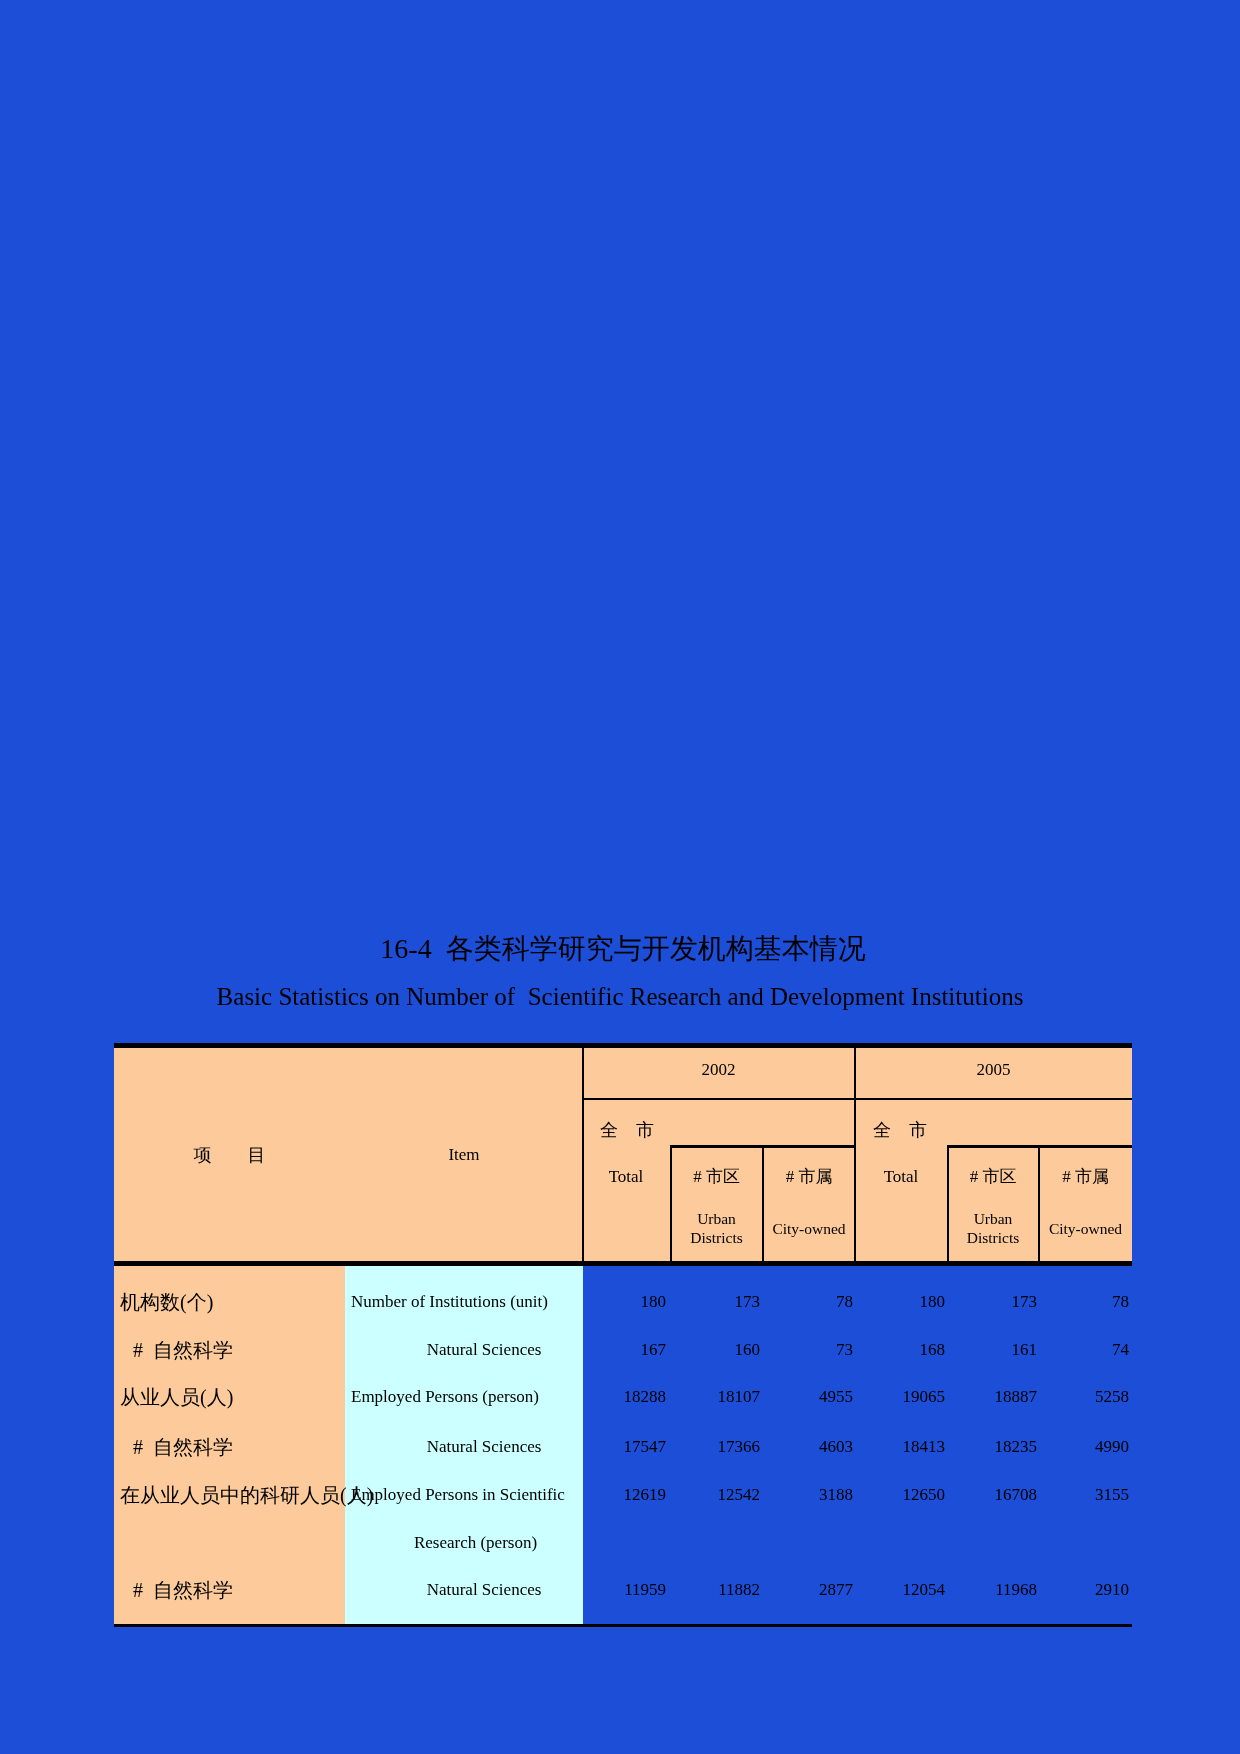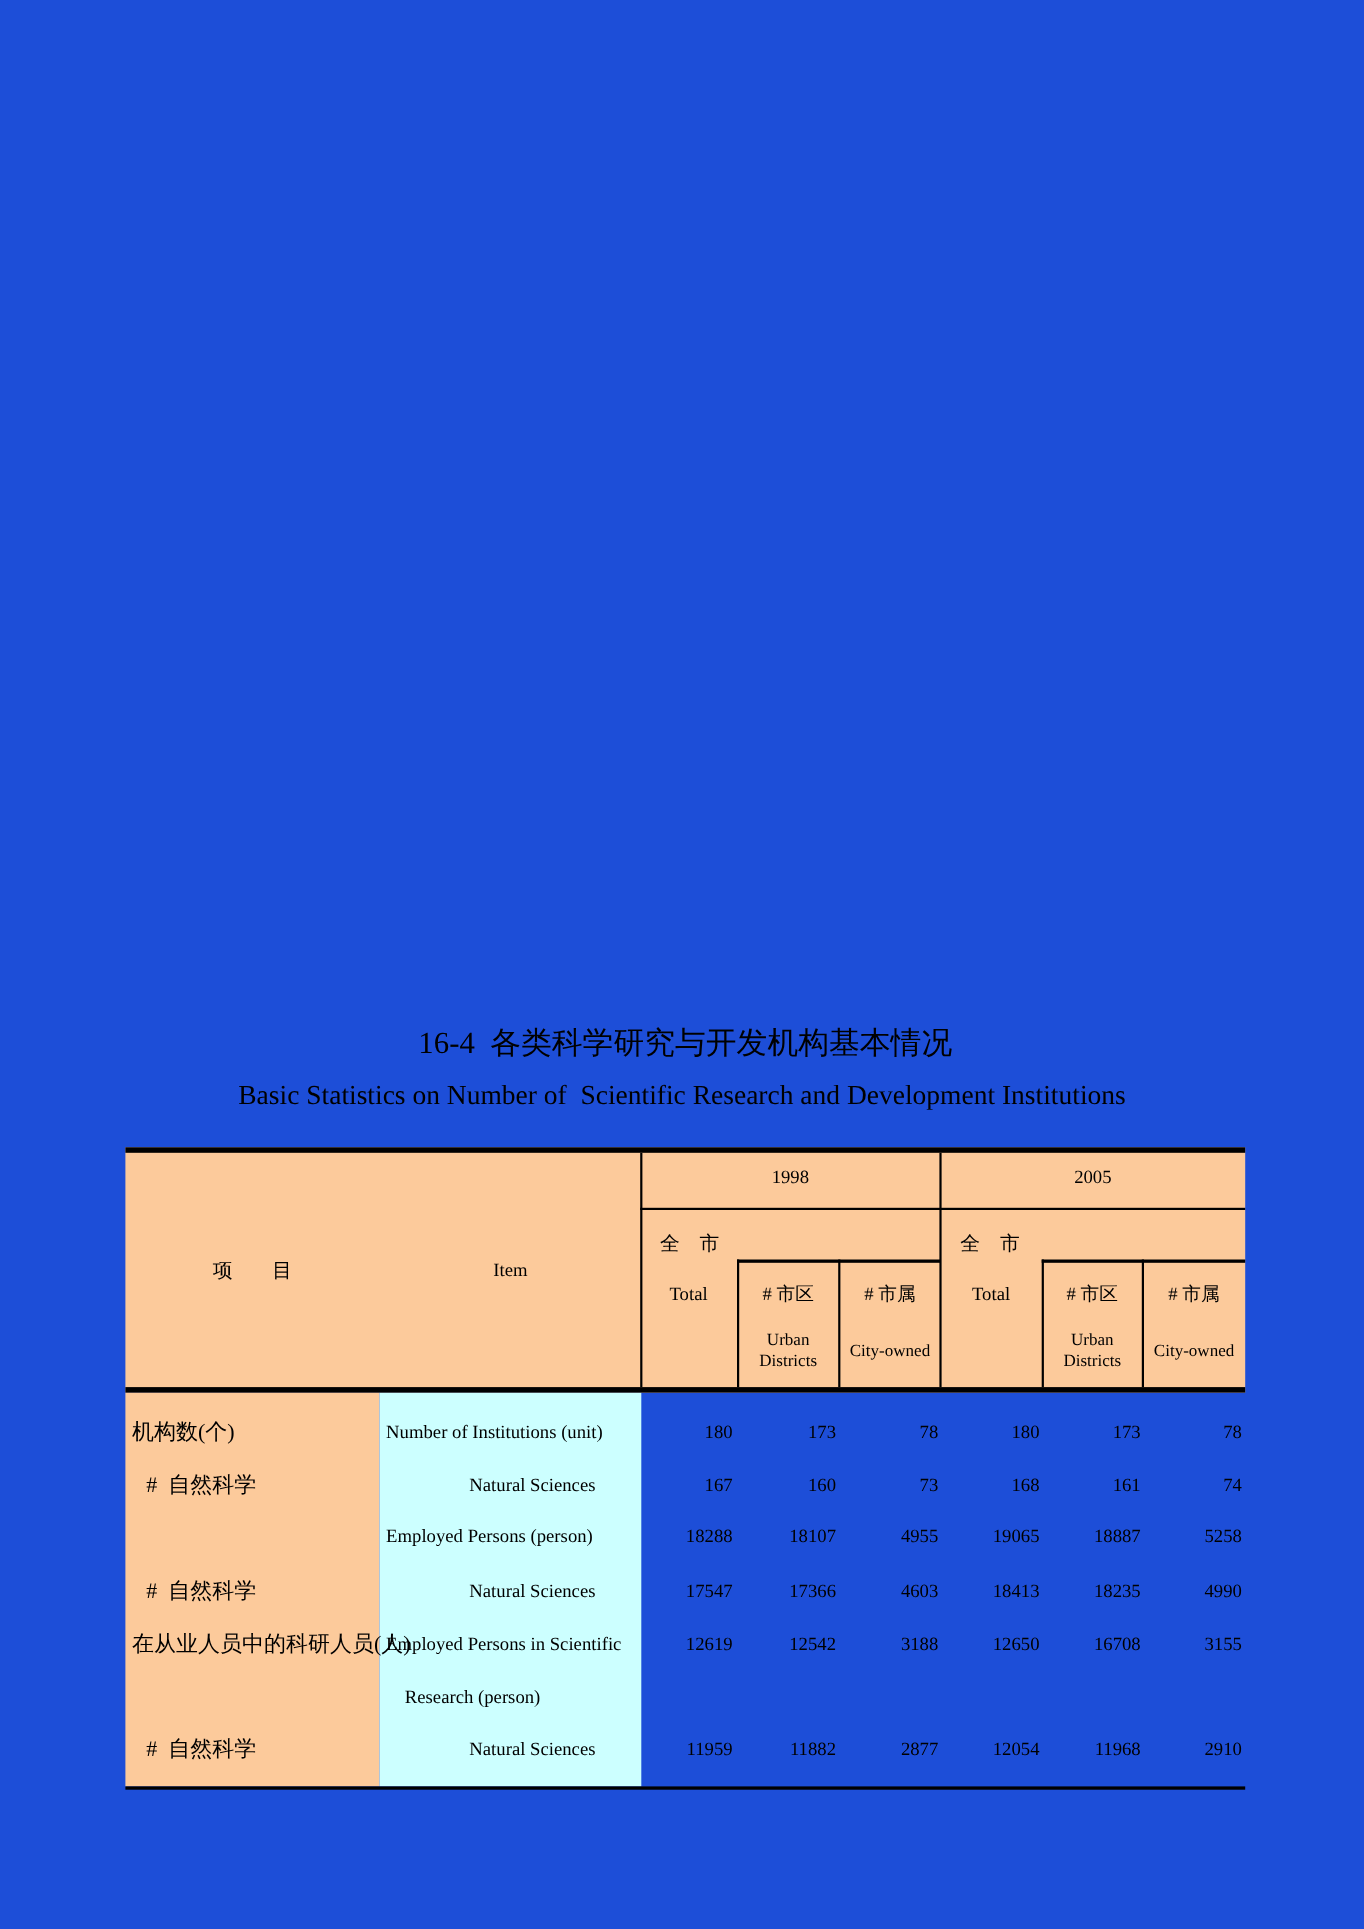--- a/index.html
+++ b/index.html
@@ -55,21 +55,21 @@
   .h-sub-en  { top:161px; height:48px; font-size:15.5px; line-height:19px;
                display:flex; align-items:center; justify-content:center; }
 
   
   .row { position:absolute; left:0; width:1018px; height:48px; }
   .cell { position:absolute; top:0; height:48px; line-height:48px; white-space:pre; font-size:17px; }
   .zh { left:0;     width:231px; padding-left:6px;  font-size:20px; }
   .en { left:231px; width:238px; padding-left:6px; }
   .row.indent .zh { padding-left:19px; }
   .row.indent .en { padding-left:40px;text-align:center; }
-  .row.cont .en   { padding-left:23px; }
+  .row.cont .en   { padding-left:23px;text-align:center; }
   .num { text-align:right; }
   .c0 { left:469px; width:83px; } .c1 { left:558px; width:88px; }
   .c2 { left:651px; width:88px; } .c3 { left:743px; width:88px; }
   .c4 { left:835px; width:88px; } .c5 { left:927px; width:88px; }
   .r1 { top:235px; } .r2 { top:283px; } .r3 { top:330px; } .r4 { top:380px; }
   .r5 { top:428px; } .r5b { top:476px; } .r6 { top:523px; }
 </style>
 </head>
 <body>
 
@@ -92,21 +92,21 @@
     <div class="rule rule-bottom"></div>
     <div class="v v-item"></div>
     <div class="v v-block"></div>
     <div class="v v-a1"></div>
     <div class="v v-a2"></div>
     <div class="v v-b1"></div>
     <div class="v v-b2"></div>
 
     <div class="hcell h-item-zh">项　　目</div>
     <div class="hcell h-item-en">Item</div>
-    <div class="hcell h-year-a">1998</div>
+    <div class="hcell h-year-a">2002</div>
     <div class="hcell h-year-b">2005</div>
     <div class="h-qs h-qs-a">全　市</div>
     <div class="h-qs h-qs-b">全　市</div>
     <div class="hcell h-sub h-total-a">Total</div>
     <div class="hcell h-sub h-urb-a"># 市区</div>
     <div class="hcell h-sub h-city-a"># 市属</div>
     <div class="hcell h-sub h-total-b">Total</div>
     <div class="hcell h-sub h-urb-b"># 市区</div>
     <div class="hcell h-sub h-city-b"># 市属</div>
     <div class="hcell h-sub-en h-urb-a" style="white-space:normal;">Urban Districts</div>
@@ -130,20 +130,21 @@
       <span class="cell en">Natural Sciences</span>
       <span class="cell num c0">167</span>
       <span class="cell num c1">160</span>
       <span class="cell num c2">73</span>
       <span class="cell num c3">168</span>
       <span class="cell num c4">161</span>
       <span class="cell num c5">74</span>
     </div>
 
     <div class="row r3">
+      <span class="cell zh">从业人员(人)</span>
       <span class="cell en">Employed Persons (person)</span>
       <span class="cell num c0">18288</span>
       <span class="cell num c1">18107</span>
       <span class="cell num c2">4955</span>
       <span class="cell num c3">19065</span>
       <span class="cell num c4">18887</span>
       <span class="cell num c5">5258</span>
     </div>
 
     <div class="row r4 indent">

